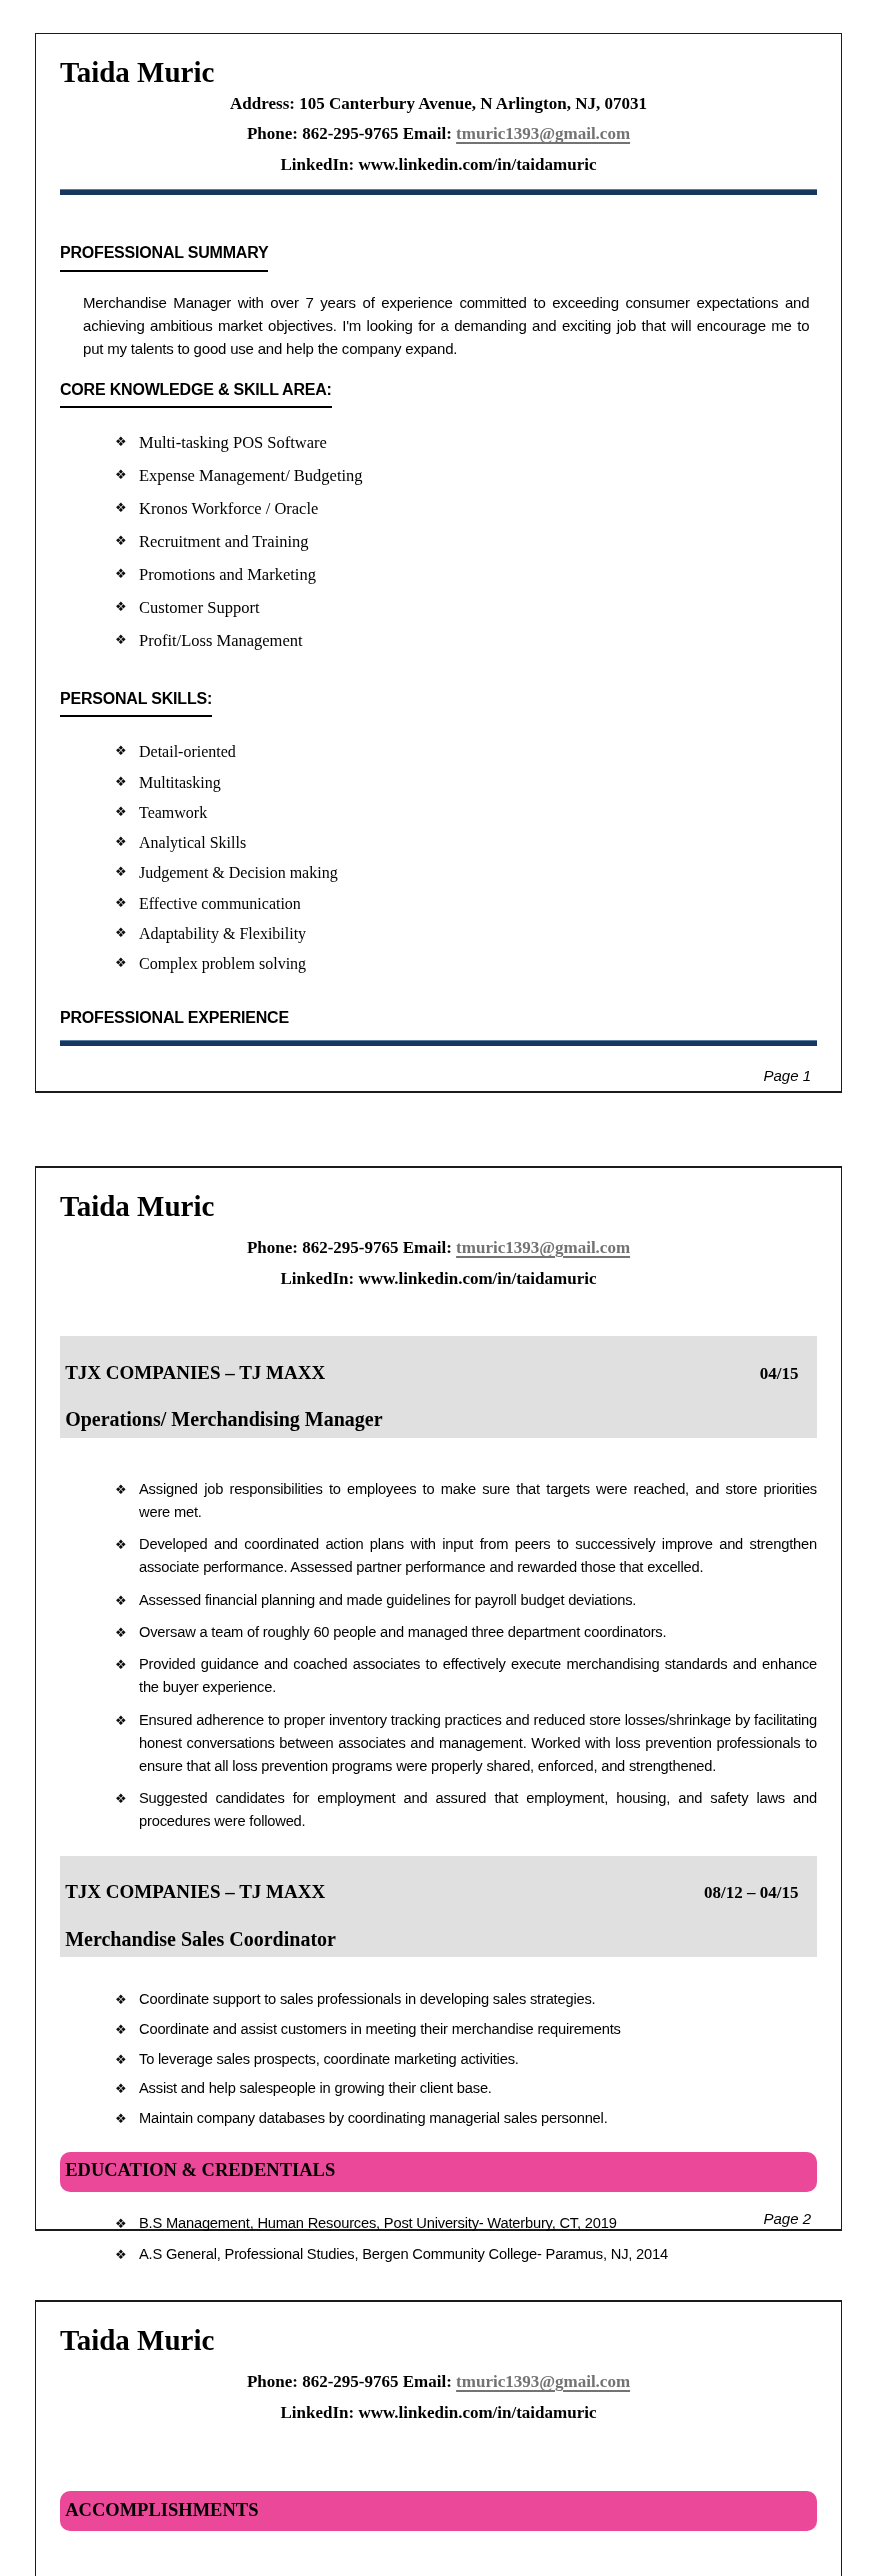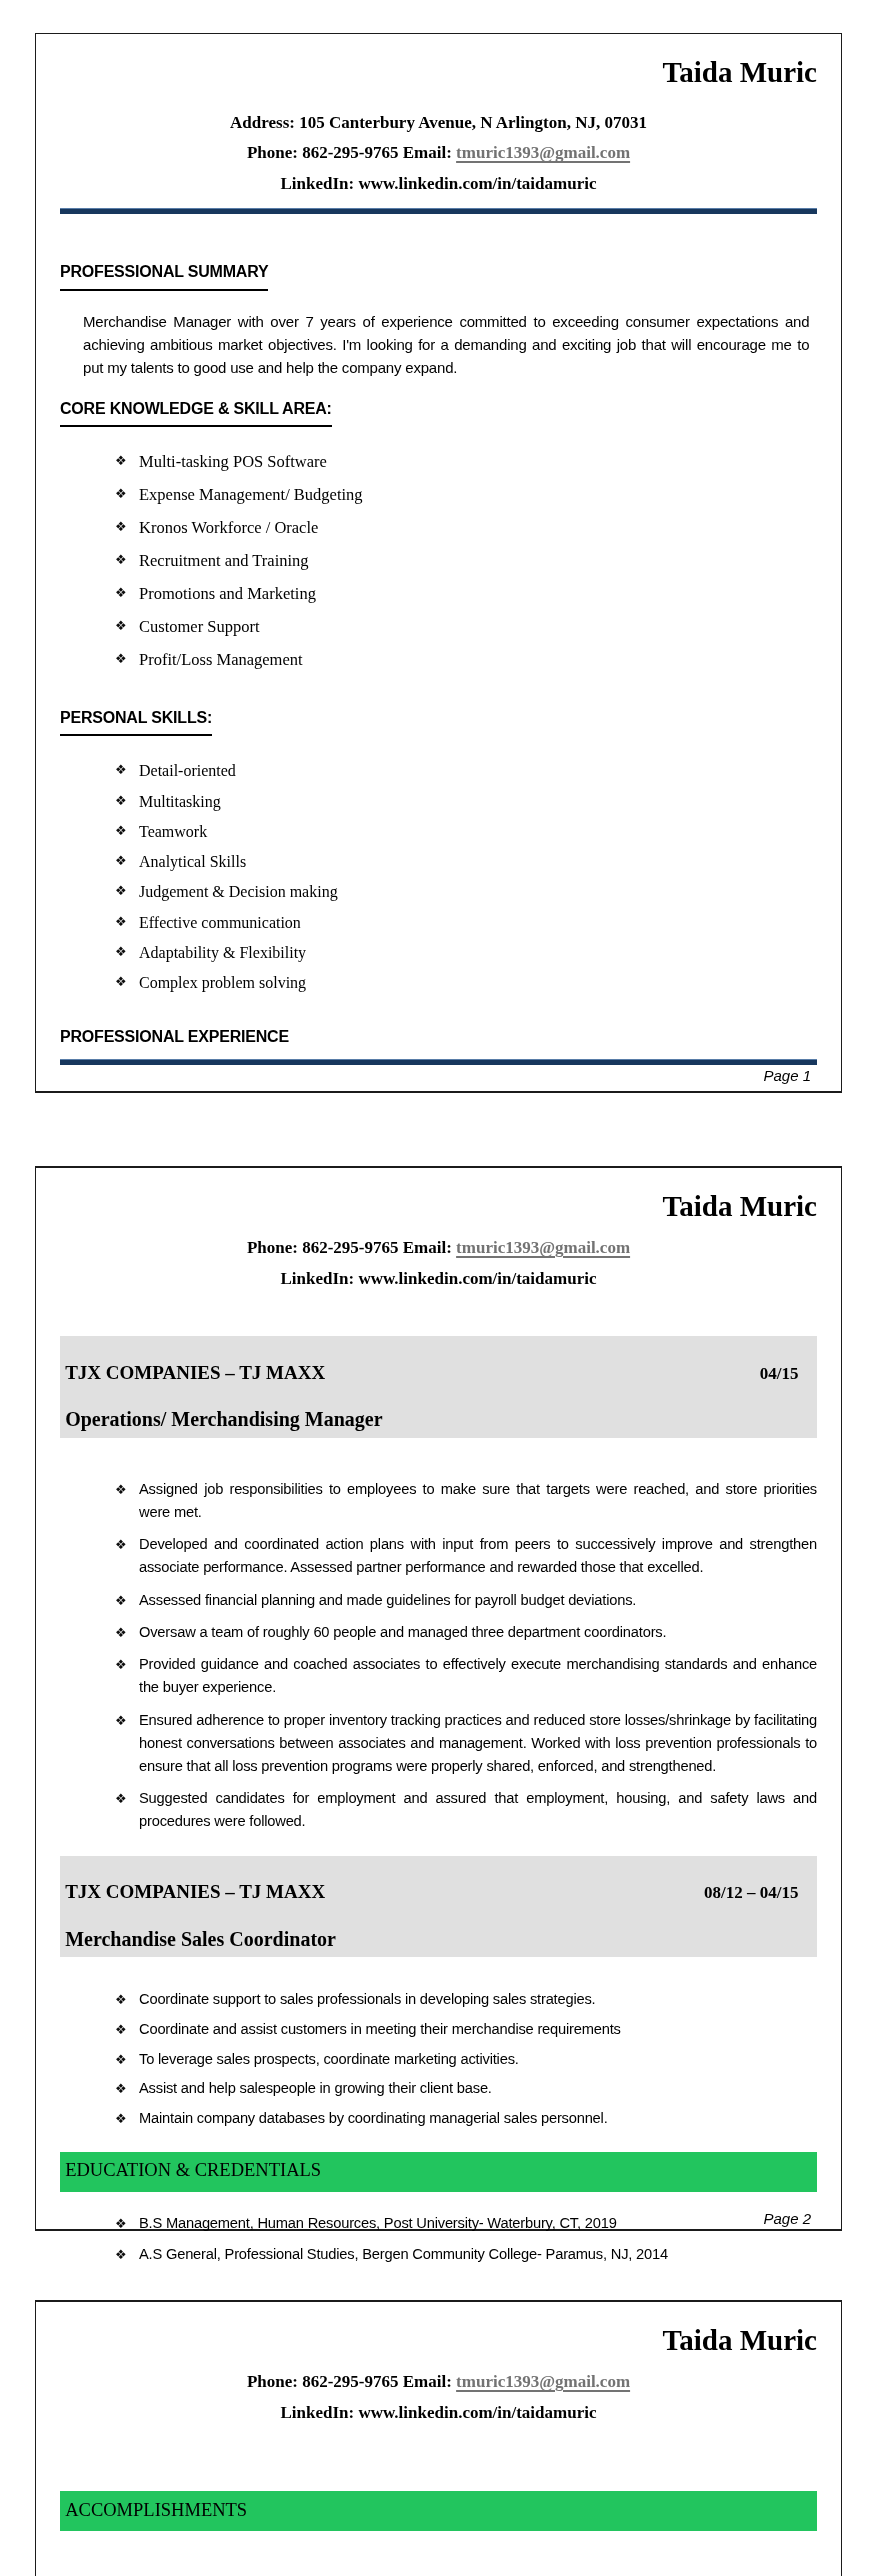--- a/index.html
+++ b/index.html
@@ -10,23 +10,23 @@
   .page{
     position:absolute;left:35px;width:807px;background:#fff;
     border:1px solid #1b1b1b;border-bottom-width:2.6px;box-sizing:border-box;
   }
   #page1{top:33px;height:1060px;}
   #page2{top:1166px;height:1065px;border-top-width:2.1px;}
   #page3{top:2300px;height:1063px;border-top-width:2.1px;}
   .inner{position:relative;height:100%;box-sizing:border-box;padding:0 24px;}
 
   
-  .name{font-weight:bold;font-size:29px;line-height:35px;text-align:right;margin-top:20.6px;}
+  .name{font-weight:bold;font-size:29px;line-height:35px;text-align:left;margin-top:20.6px;}
   .contact{font-weight:bold;font-size:17px;line-height:17.5px;text-align:center;}
-  .contact.addr{margin-top:24px;}
+  .contact.addr{margin-top:5px;}
   .contact.row2{margin-top:13.4px;}
   .contact.row3{margin-top:13.4px;}
   .contact a{color:#737373;text-decoration:underline;text-decoration-thickness:1.5px;text-underline-offset:2.6px;cursor:pointer;}
 
   .rule{height:5.7px;margin-top:15.5px;
     background:linear-gradient(to bottom,#597da8 0%,#597da8 22%,#17375d 22%,#17375d 100%);}
   .rule.low{margin-top:13.4px;}
 
   
   .shead{margin-top:49px;font-family:"Liberation Sans","DejaVu Sans",sans-serif;
@@ -51,21 +51,21 @@
 
   .sansli .li .t{font-family:"Liberation Sans","DejaVu Sans",sans-serif;font-size:14.7px;line-height:23px;letter-spacing:-0.2px;text-align:justify;}
   .sansli .li .b{line-height:23px;}
 
   
   .jobbar{background:#e0e0e0;margin-top:49px;padding:8.2px 18.5px 9.3px 5.2px;}
   .jobbar .r1{display:flex;justify-content:space-between;align-items:baseline;margin-top:17px;}
   .jobbar .company{font-weight:bold;font-size:19px;line-height:21.6px;}
   .jobbar .date{font-weight:bold;font-size:17px;line-height:21.6px;}
   .jobbar .role{font-weight:bold;font-size:20px;line-height:18.5px;margin-top:26px;}
-  .secbar{background:#22c55e;font-weight:normal;font-size:18.5px;line-height:23px;padding:7.7px 5.2px 9.3px 5.2px;}
+  .secbar{background:#ec4899;font-weight:bold;font-size:18.5px;line-height:23px;padding:7.7px 5.2px 9.3px 5.2px;border-radius:10px;}
 
   #page2 .joblist1{margin-top:40px;}
   #page2 .joblist1 .li{margin-bottom:9.3px;}
   #page2 .jobbar2{margin-top:23px;}
   #page2 .joblist2{margin-top:31px;}
   #page2 .joblist2 .li{margin-bottom:6.7px;}
   #page2 .edubar{margin-top:21.6px;}
   #page2 .edulist{margin-top:20.6px;}
   #page2 .edulist .li{margin-bottom:7.7px;}
 

